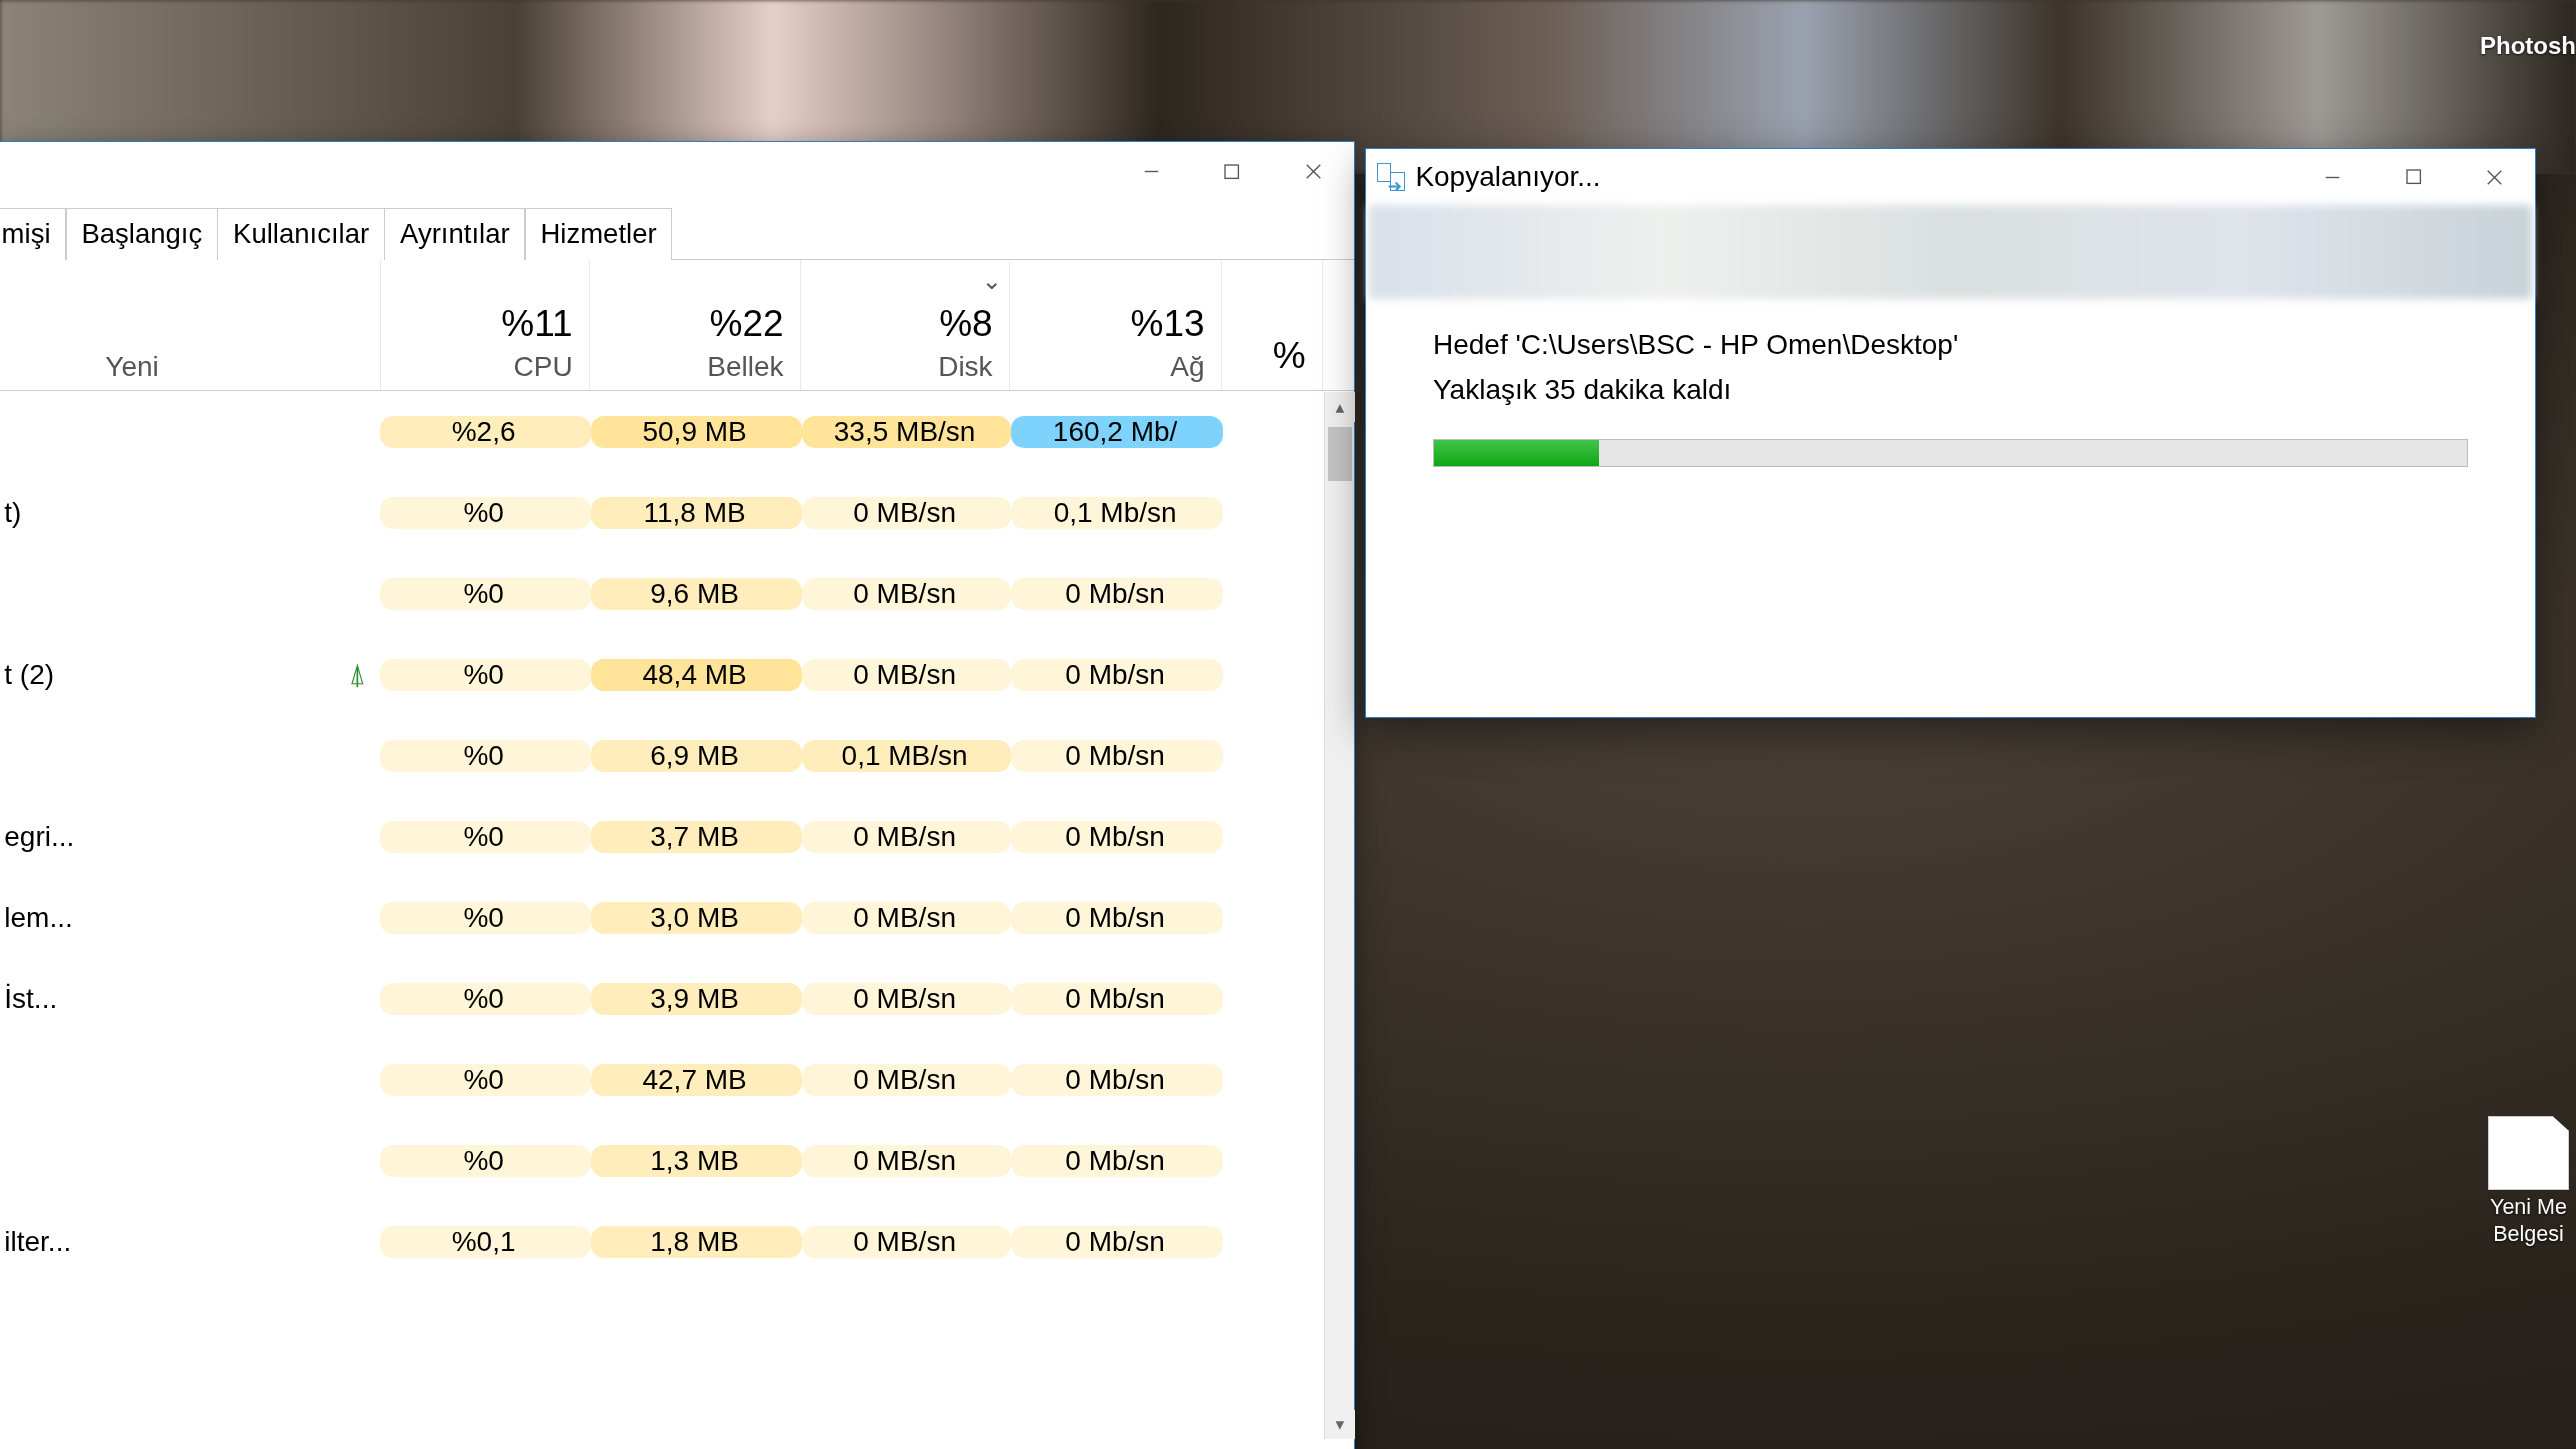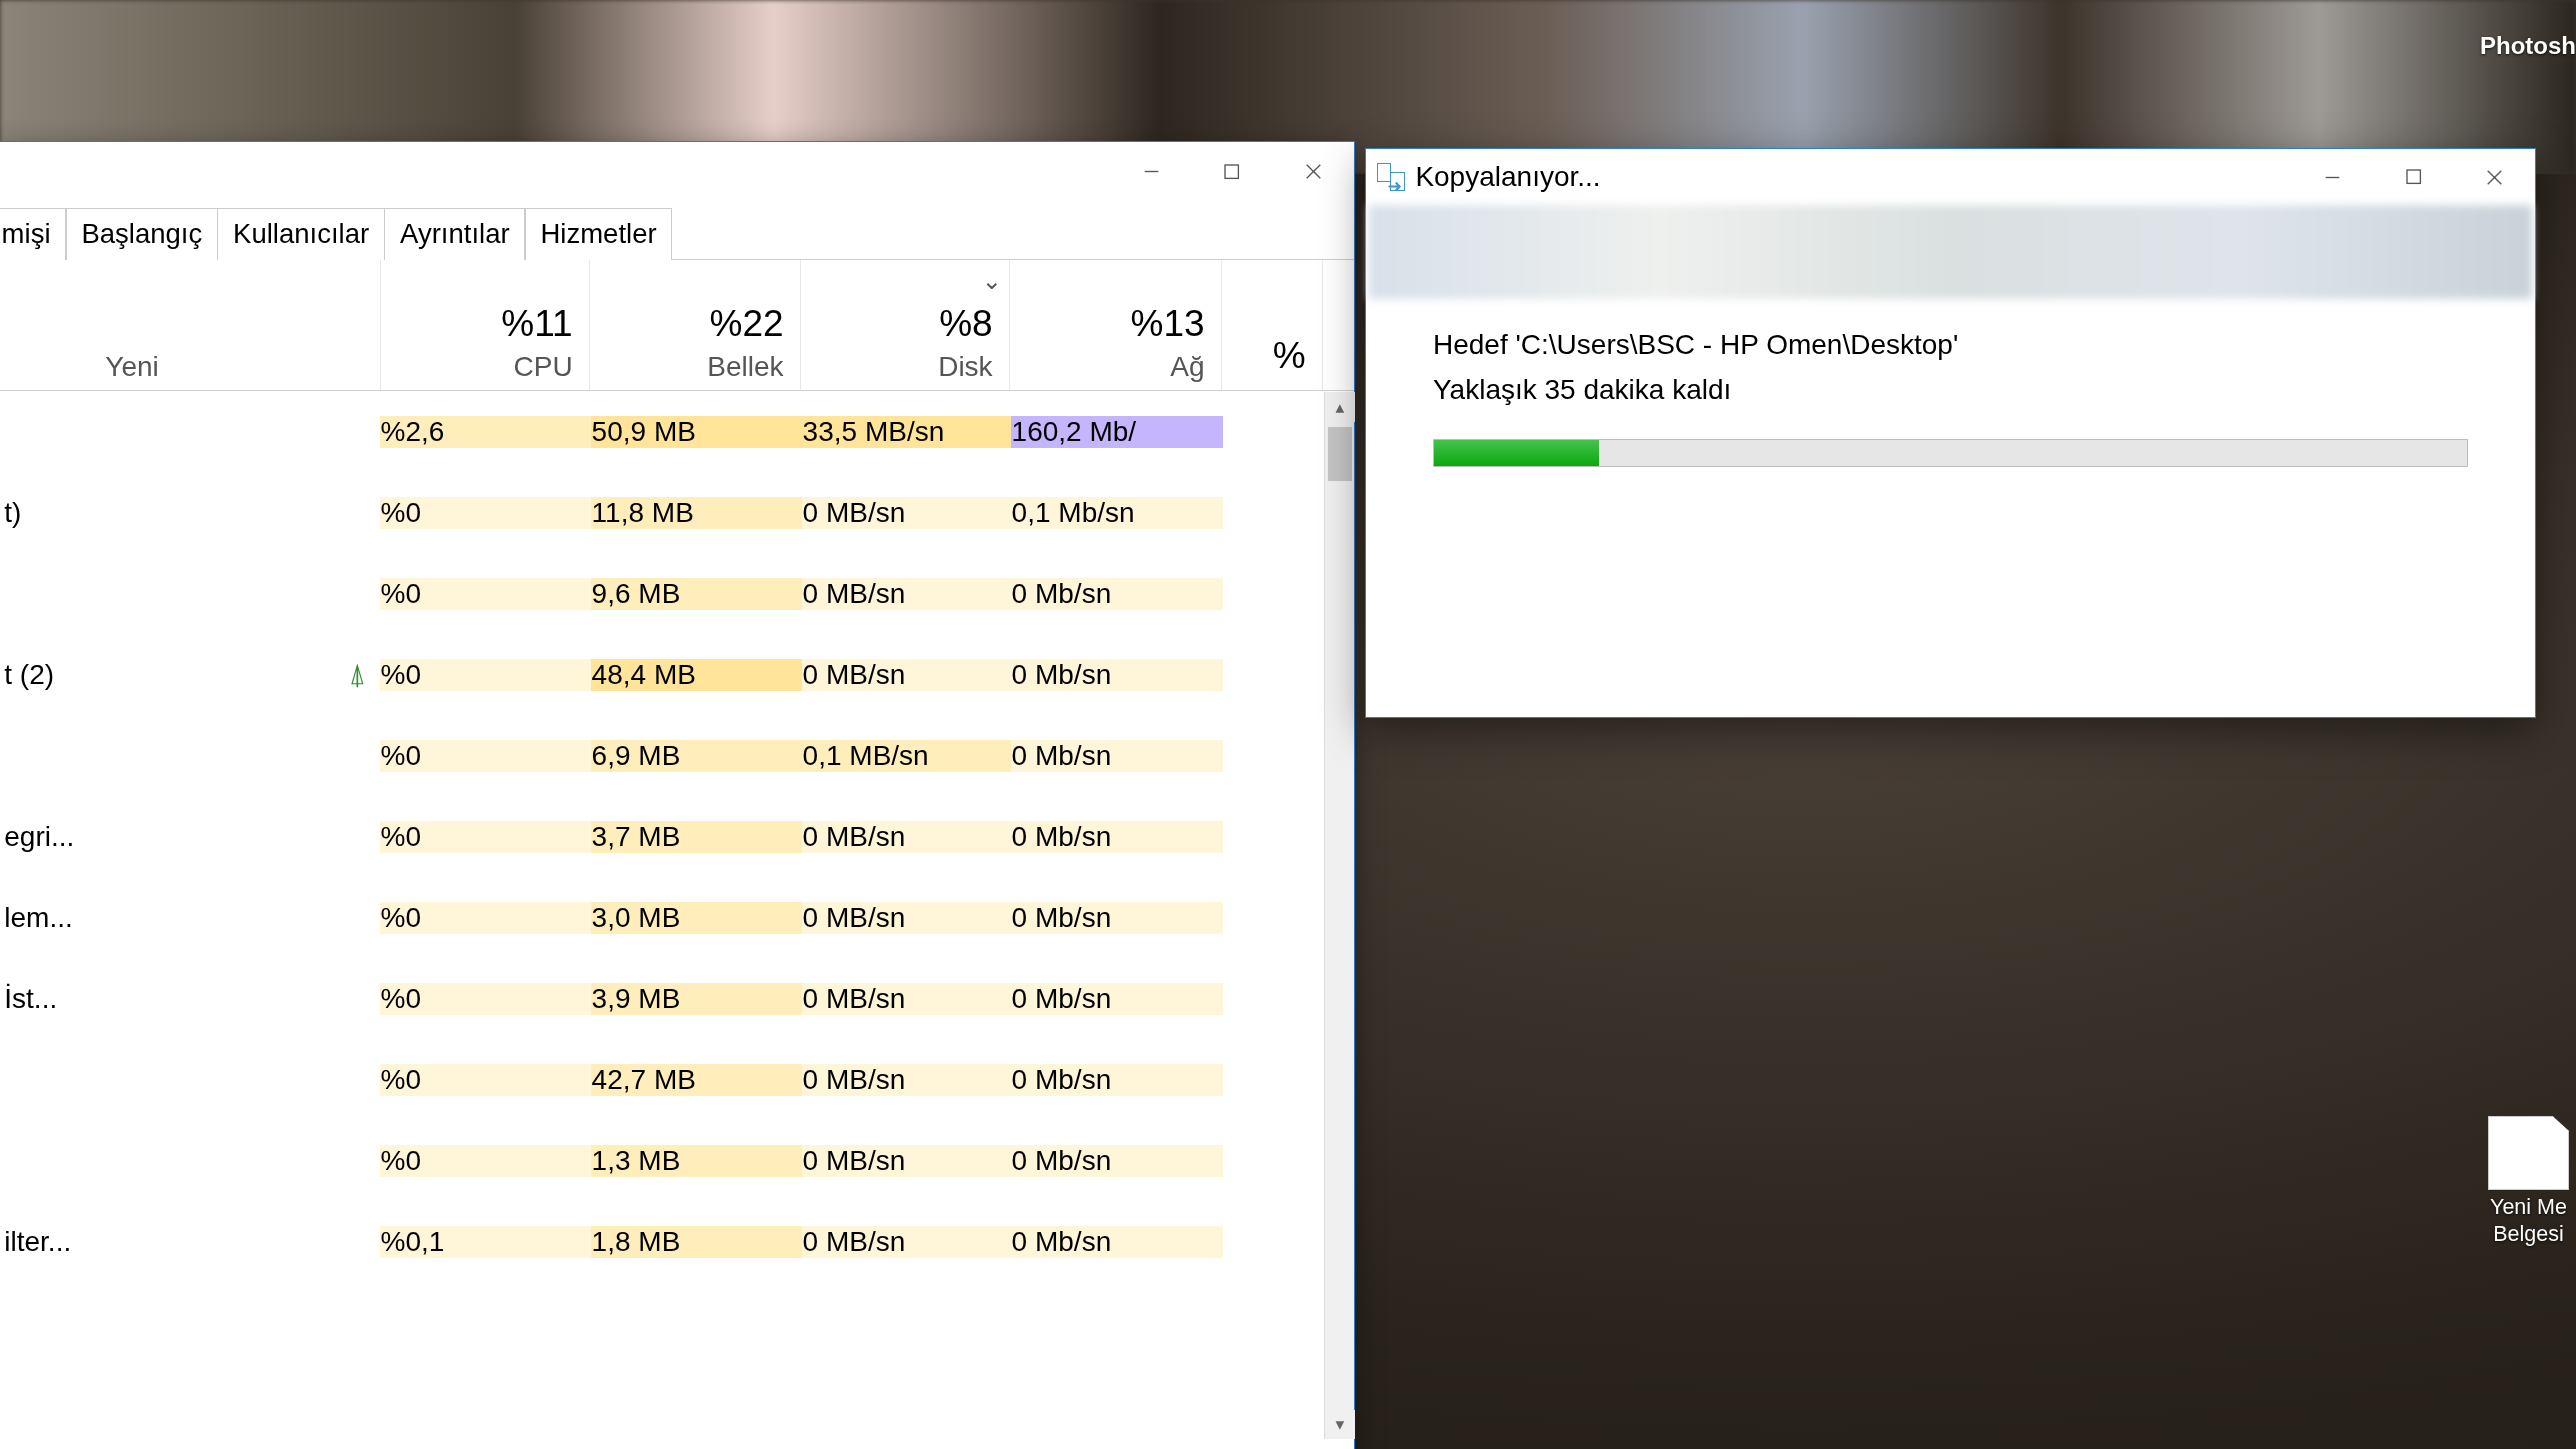--- a/index.html
+++ b/index.html
@@ -83,31 +83,31 @@
 }
 .tm-row {
   display: flex; height: 81px; align-items: center; font-size: 28px;
 }
 .tm-row .rn {
   flex: 0 0 382px; padding-left: 6.7px; color: #000;
   display: flex; align-items: center; justify-content: space-between; padding-right: 13.4px;
 }
 .tm-row .rn .leaf { color: #2f8f2f; font-size: 29.5px; }
 .tm-row .rc {
-  text-align: left; padding-right: 4px; border-left: 0.7px solid rgba(0,0,0,0);
+  text-align: center; padding-right: 4px; border-left: 0.7px solid rgba(0,0,0,0); border-radius: 13px;
 }
 .c-cpu  { flex: 0 0 211px; }
 .c-mem  { flex: 0 0 211px; }
 .c-disk { flex: 0 0 209px; }
 .c-net  { flex: 0 0 212px; }
 
 .shade-1 { background: #fff5d9; }
 .shade-2 { background: #ffeebc; }
 .shade-3 { background: #ffe499; }
-.shade-4 { background: #c4b5fd; }
+.shade-4 { background: #7dd3fc; }
 .col-border { border-left: 0.7px solid #f3e6b8; }
 
 .tm-scroll {
   position: absolute; right: 0; top: 1.3px; width: 29.5px; height: 1047px;
   background: #f0f0f0; border-left: 0.7px solid #dcdcdc;
 }
 .tm-scroll .arr {
   width: 29.5px; height: 29.5px; display: flex; align-items: center; justify-content: center;
   font-size: 17.4px; color: #666; background: #f0f0f0;
 }

